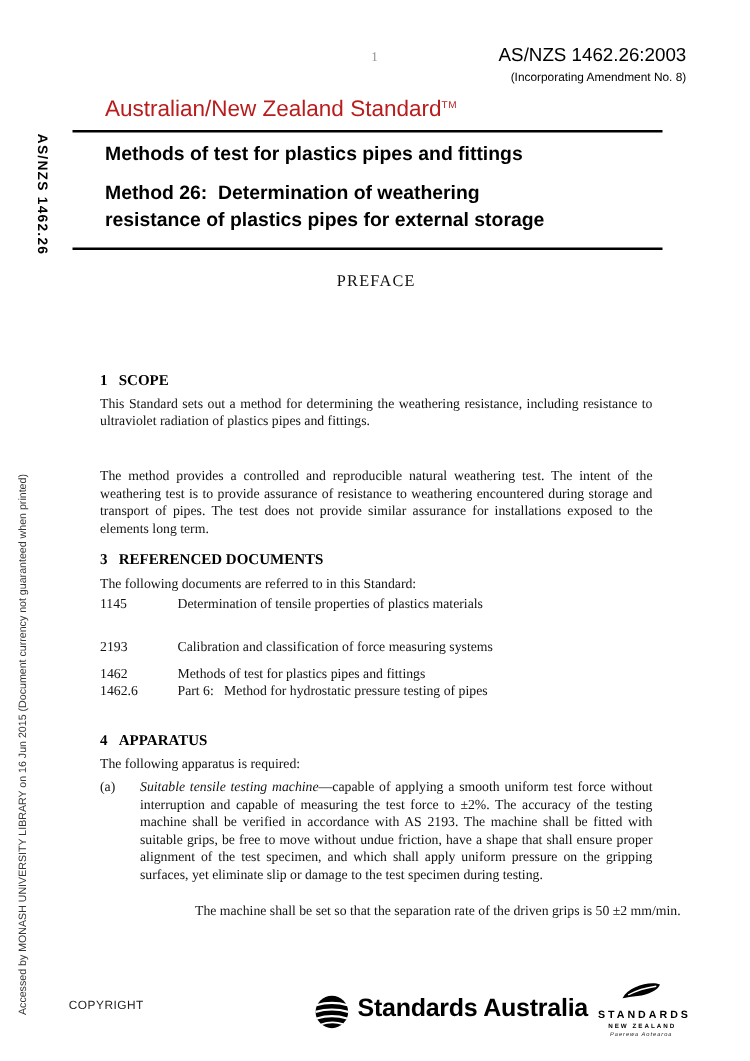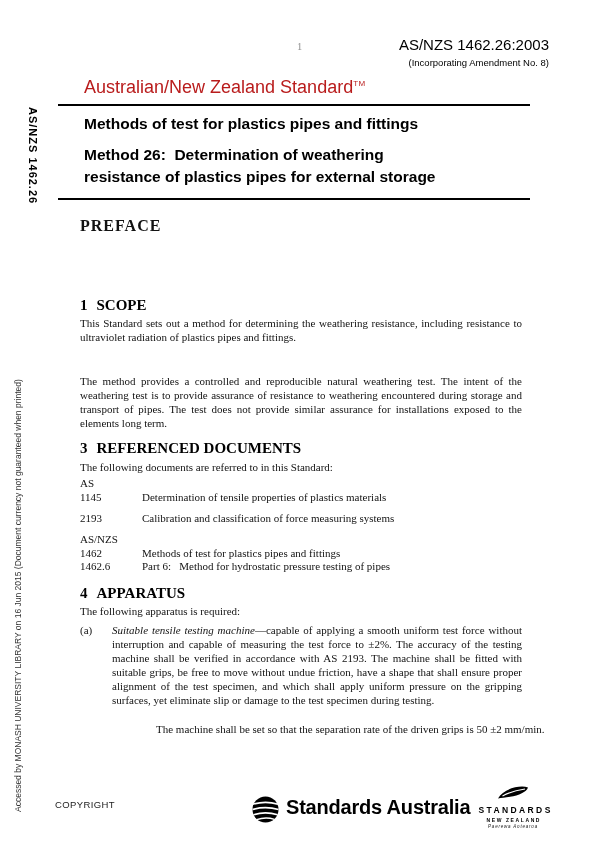--- a/index.html
+++ b/index.html
@@ -54,24 +54,24 @@
     font-family:"Liberation Sans", sans-serif; font-weight:bold;
     font-size:15.5px; color:#000; white-space:pre;
   }
   .doc-title.t1 { top:115px; }
   .doc-title.t2 { top:146px; }
   .doc-title.t3 { top:168px; }
 
   
   .col { position:absolute; left:80px; width:442px; }
   .para { font-size:11px; line-height:14px; text-align:justify; }
-  .preface-h { top:217px; text-align:left; font-size:16px; letter-spacing:1px;font-weight:bold; }
+  .preface-h { top:217px; text-align:center; font-size:13px; letter-spacing:1px; }
   .preface-p { top:238px; font-style:italic; }
 
-  .sec-h { font-weight:bold; font-size:15px; color:#000; }
+  .sec-h { font-weight:bold; font-size:12px; color:#000; }
   .sec-h .num { display:inline-block; margin-right:9px; }
   .h-s1 { top:297px; } .p-s1 { top:316px; }
   .h-s2 { top:355px; } .p-s2 { top:374px; }
   .h-s3 { top:440px; } .p-s3i { top:460px; text-align:left; }
   .h-s4 { top:585px; } .p-s4i { top:604px; text-align:left; }
 
   .ref-group { font-size:11px; line-height:13.5px; }
   .ref-g1 { top:477px; } .ref-g2 { top:512px; } .ref-g3 { top:533px; }
   .ref-row { display:flex; }
   .ref-code { width:62px; flex:0 0 62px; }
@@ -127,34 +127,32 @@
 
   <div class="col sec-h h-s1"><span class="num">1</span><span>SCOPE</span></div>
   <div class="col para p-s1">This Standard sets out a method for determining the weathering resistance, including resistance to ultraviolet radiation of plastics pipes and fittings.</div>
 
   <div class="col para p-s2">The method provides a controlled and reproducible natural weathering test. The intent of the weathering test is to provide assurance of resistance to weathering encountered during storage and transport of pipes. The test does not provide similar assurance for installations exposed to the elements long term.</div>
 
   <div class="col sec-h h-s3"><span class="num">3</span><span>REFERENCED DOCUMENTS</span></div>
   <div class="col para p-s3i">The following documents are referred to in this Standard:</div>
 
   <div class="col ref-group ref-g1">
-    <div>AS</div>
     <div class="ref-row">
       <span class="ref-code">1145</span>
       <span class="ref-desc">Determination of tensile properties of plastics materials</span>
     </div>
   </div>
   <div class="col ref-group ref-g2">
     <div class="ref-row">
       <span class="ref-code">2193</span>
       <span class="ref-desc">Calibration and classification of force measuring systems</span>
     </div>
   </div>
   <div class="col ref-group ref-g3">
-    <div>AS/NZS</div>
     <div class="ref-row">
       <span class="ref-code">1462</span>
       <span class="ref-desc">Methods of test for plastics pipes and fittings</span>
     </div>
     <div class="ref-row">
       <span class="ref-code">1462.6</span>
       <span class="ref-desc">Part 6:   Method for hydrostatic pressure testing of pipes</span>
     </div>
   </div>
 

